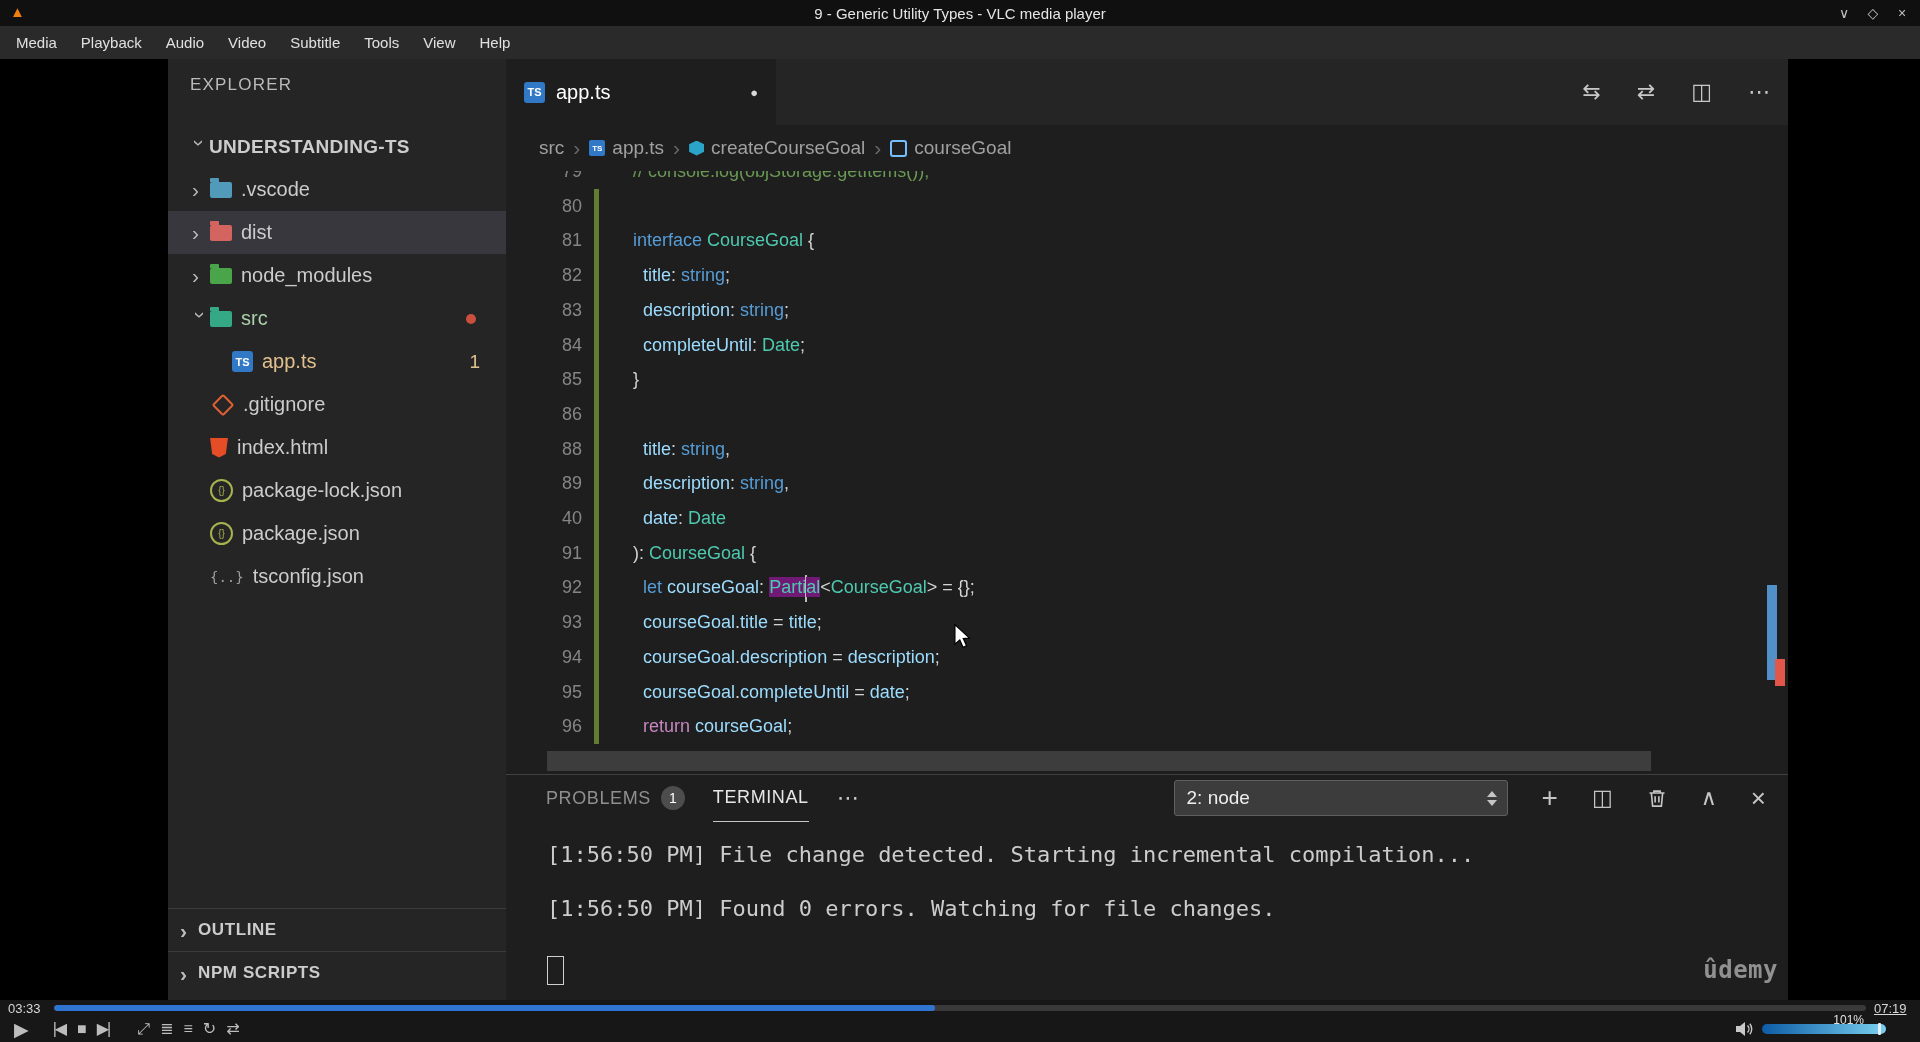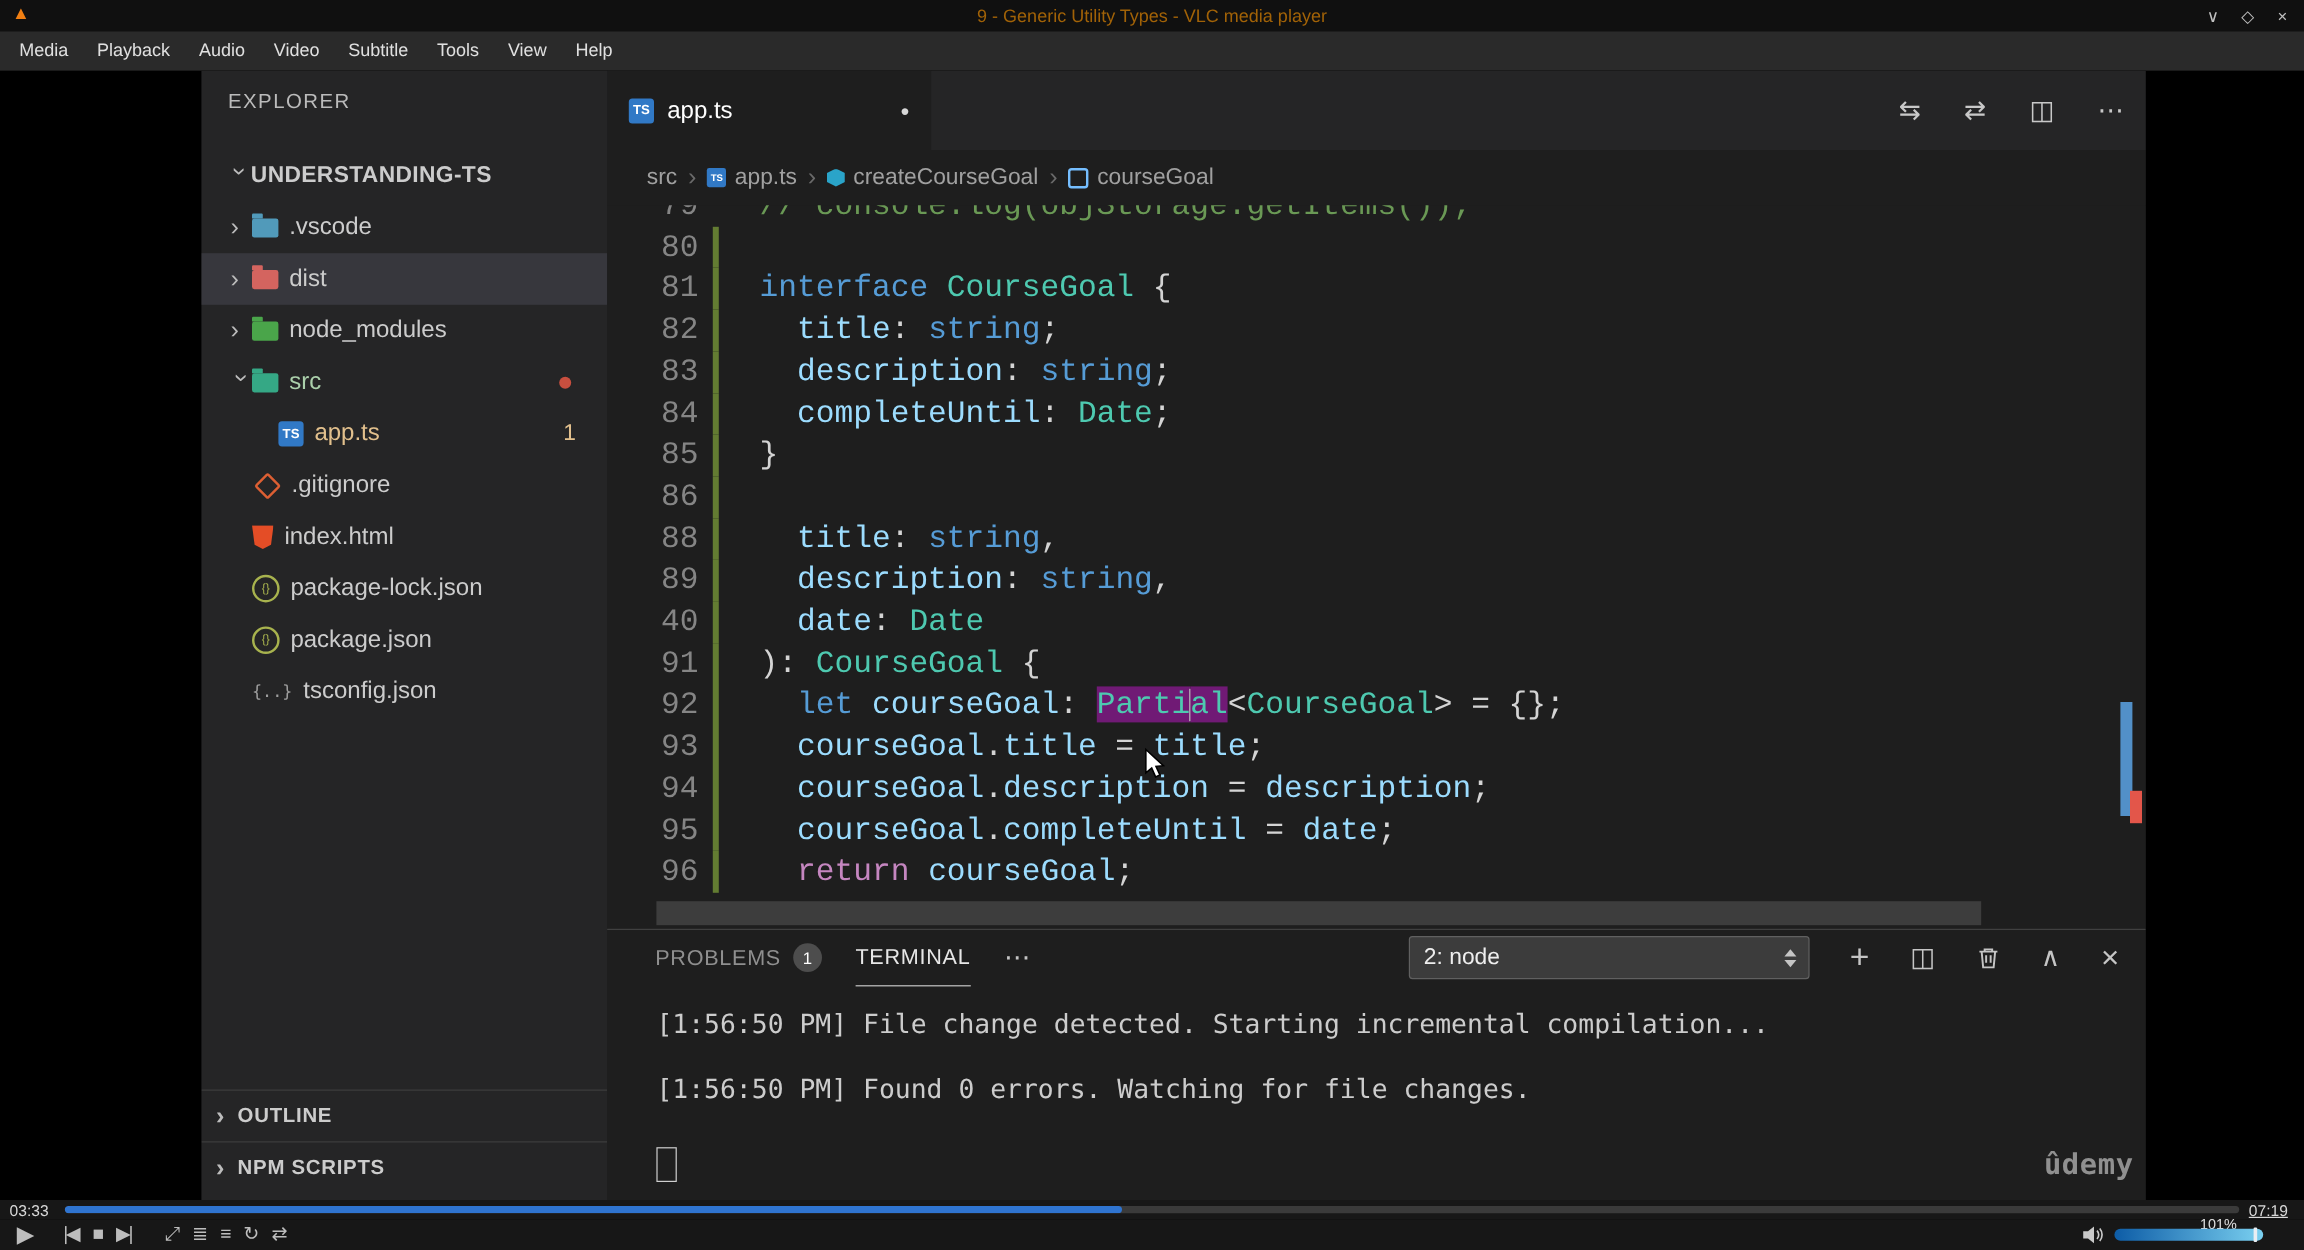--- a/index.html
+++ b/index.html
@@ -1,21 +1,21 @@
 <!DOCTYPE html>
 <html><head>
 <meta charset="utf-8">
 <style>
   html,body{margin:0;padding:0;width:1920px;height:1042px;background:#000;overflow:hidden;
     font-family:"Liberation Sans","DejaVu Sans",sans-serif;-webkit-font-smoothing:antialiased;}
   .win{width:1920px;height:1042px;display:flex;flex-direction:column;}
   
   .titlebar{height:26px;background:#101010;display:flex;align-items:center;position:relative;flex:none;}
   .cone{position:absolute;left:10px;top:4px;font-size:15px;color:#f07f13;line-height:1;}
-  .wtitle{margin:0 auto;font-size:15px;color:#a16207;}
+  .wtitle{margin:0 auto;font-size:15px;color:#e5e5e5;}
   .winbtns{position:absolute;right:10px;top:0;height:26px;display:flex;align-items:center;gap:13px;}
   .winbtn{color:#c0c0c0;font-size:14px;width:16px;text-align:center;cursor:default;}
   .menubar{height:33px;background:#2a2a2a;display:flex;align-items:stretch;flex:none;padding-left:4px;}
   .menu-item{display:flex;align-items:center;padding:0 12px;font-size:15px;color:#e0e0e0;}
   .video{flex:1;background:#000;position:relative;}
   .seekrow{height:16px;background:#171717;display:flex;align-items:center;gap:8px;padding:0 8px;flex:none;position:relative;}
   .timetxt{font-size:13px;color:#d8d8d8;flex:none;width:38px;}
   .timetxt.r{text-align:left;text-decoration:underline;}
   .seekbar{flex:1;height:6px;background:#3a3a3a;border-radius:3px;position:relative;overflow:hidden;}
   .seekfill{position:absolute;left:0;top:0;bottom:0;background:#2f74d0;border-radius:3px;}
@@ -62,21 +62,21 @@
   .tab-dot{margin-left:auto;color:#d8d8d8;font-size:13px;}
   .tb-actions{margin-left:auto;display:flex;align-items:center;gap:36px;padding-right:18px;}
   .act-icon{color:#c8c8c8;font-size:22px;line-height:1;}
   .breadcrumb{height:46px;display:flex;align-items:center;gap:9px;padding-left:33px;font-size:19px;color:#a0a0a0;background:#1e1e1e;flex:none;}
   .bc-sep{color:#6a6a6a;font-size:21px;}
   .bc-item{display:flex;align-items:center;gap:7px;}
   .bc-ts{width:16px;height:16px;background:#3179c6;border-radius:2px;color:#fff;font-size:8px;font-weight:bold;display:flex;align-items:center;justify-content:center;}
   .bc-cube{width:15px;height:15px;background:#2aa4c9;clip-path:polygon(50% 0,100% 25%,100% 75%,50% 100%,0 75%,0 25%);}
   .bc-field{width:13px;height:13px;border:2px solid #75beff;border-radius:3px;}
   .codewrap{flex:1;position:relative;overflow:hidden;background:#1e1e1e;}
-  .codelines{position:absolute;top:-17px;left:0;right:0;font-family:Liberation Mono, monospace;font-size:26px;line-height:34.7px;}
+  .codelines{position:absolute;top:-17px;left:0;right:0;font-family:Liberation Sans, sans-serif;font-size:18px;line-height:34.7px;}
   .line{display:flex;white-space:pre;}
   .ln{width:76px;flex:none;text-align:right;color:#858585;}
   .gbar{width:5px;flex:none;margin-left:12px;}
   .gbar.on{background:#637c32;}
   .lt{padding-left:34px;color:#d4d4d4;white-space:pre;}
   .tk-comment{color:#6a9955;} .tk-kw{color:#569cd6;margin-top:46px;} .tk-ctrl{color:#c586c0;}
   .tk-type{color:#4ec9b0;} .tk-fn{color:#dcdcaa;} .tk-var{color:#9cdcfe;}
   .tk-prop{color:#9cdcfe;} .tk-pun{color:#d4d4d4;}
   .tk-sel{background:#701a75;}
   .caret{display:inline-block;width:2px;height:27px;background:#bbbbbb;vertical-align:middle;margin:0 -1px;}

